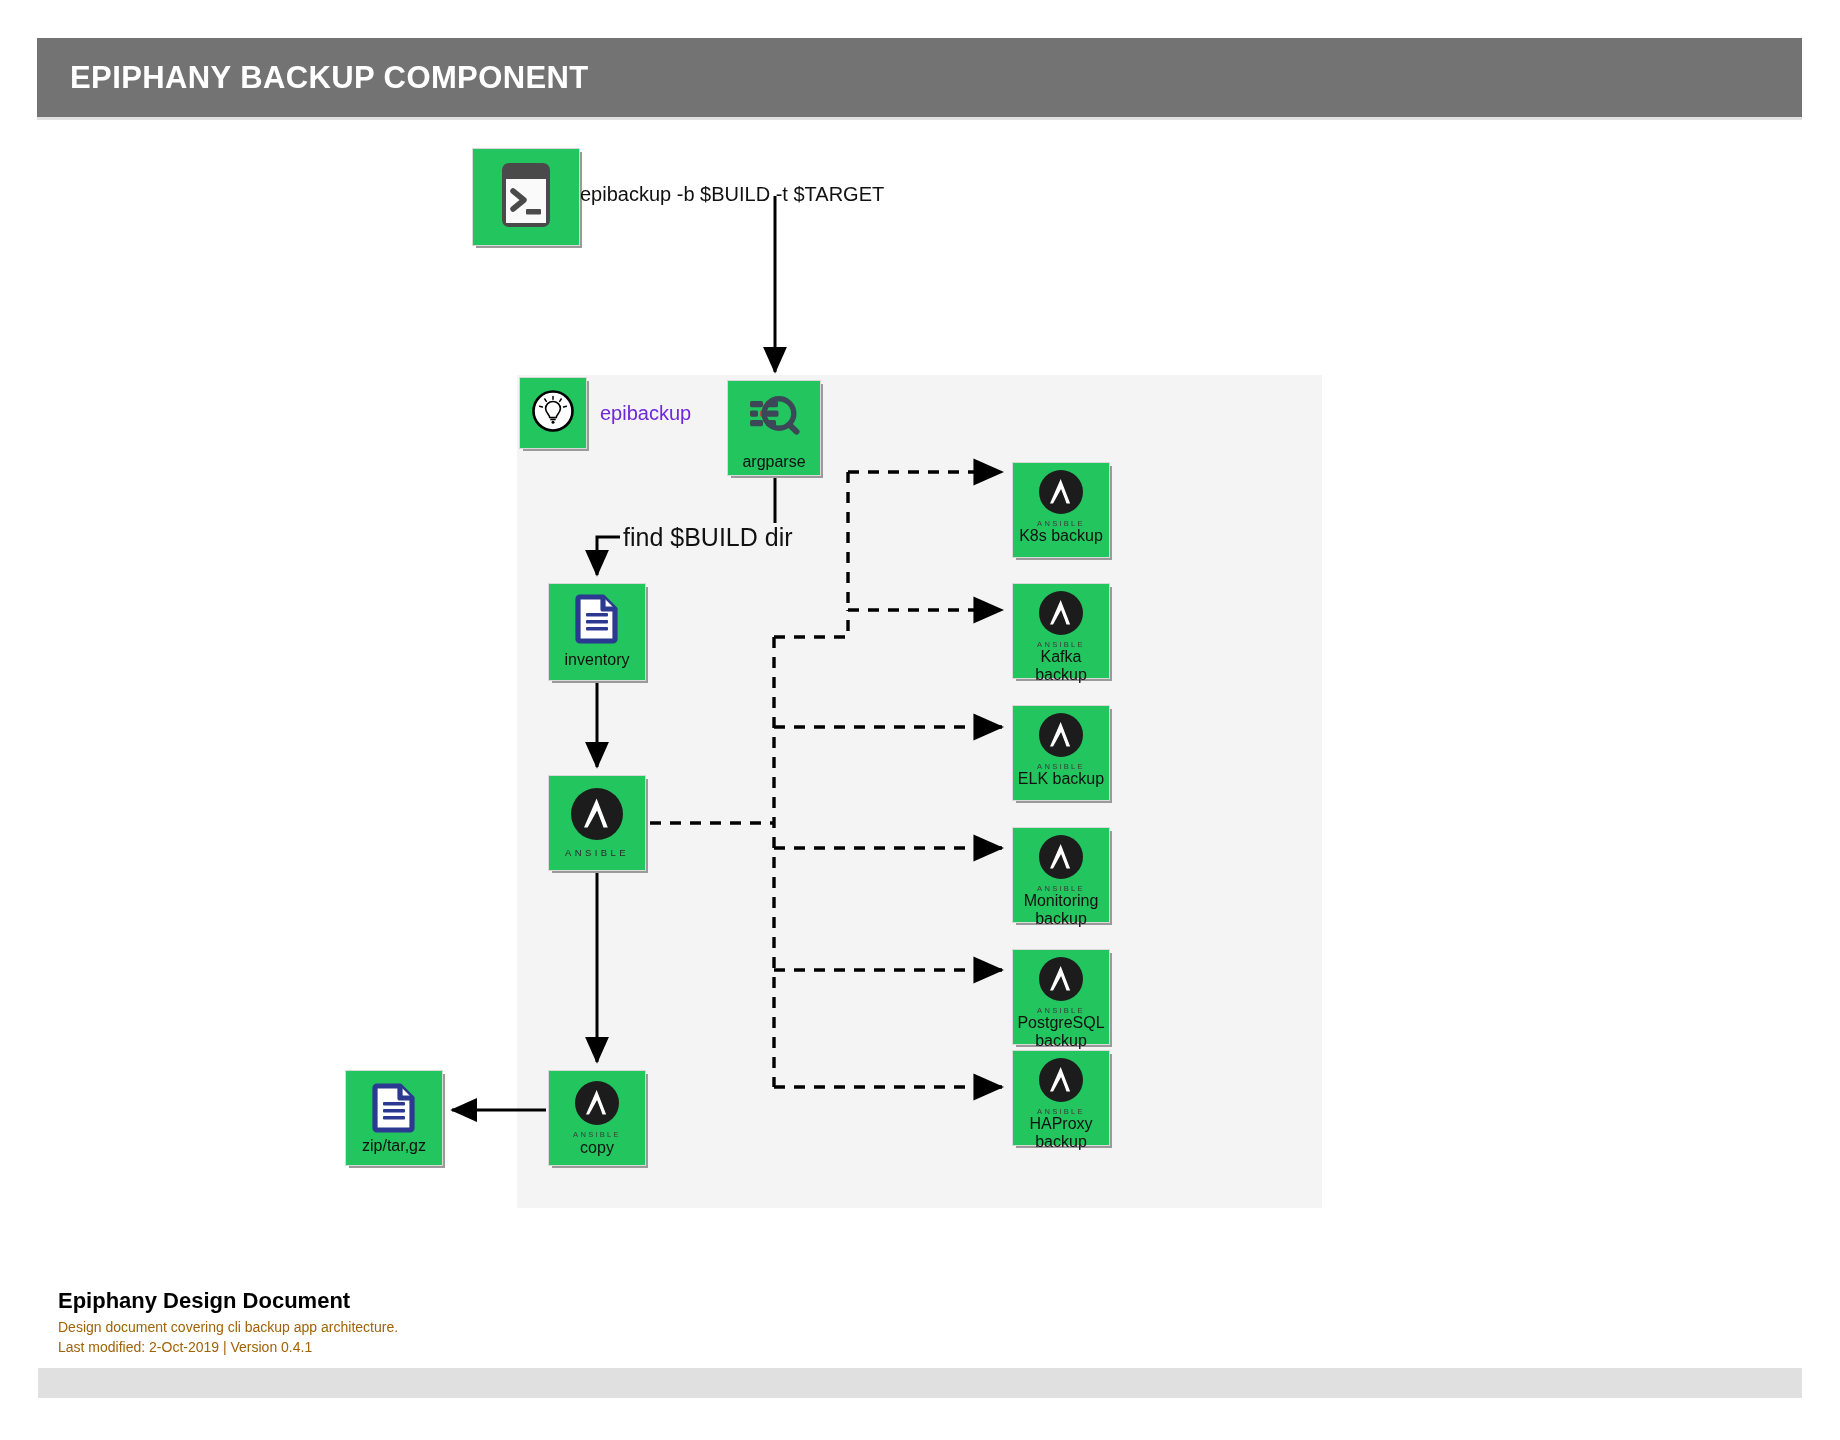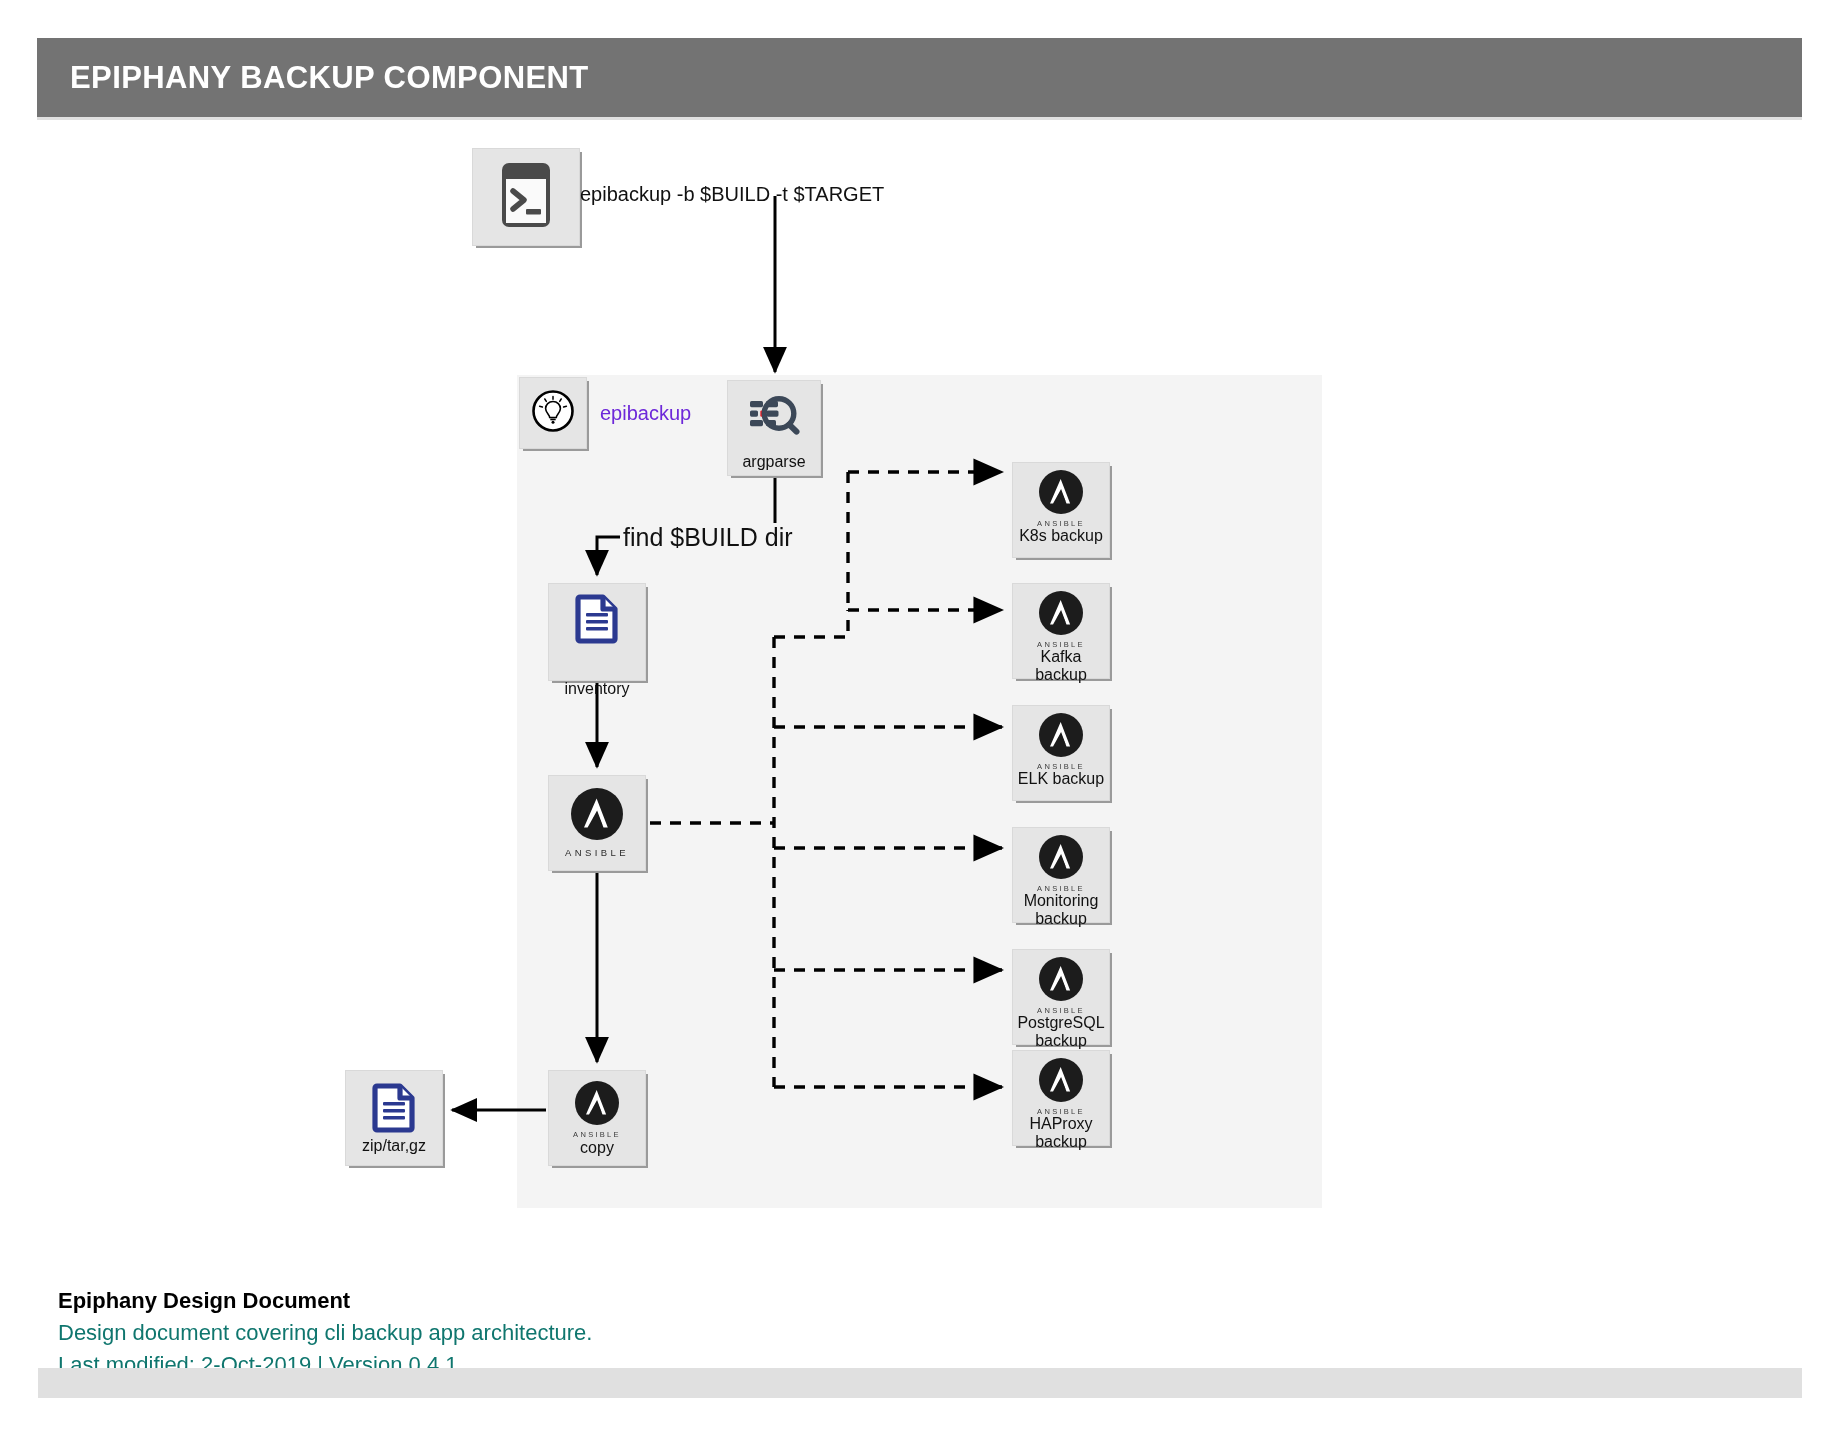--- a/index.html
+++ b/index.html
@@ -60,21 +60,21 @@
     left: 517px;
     top: 375px;
     width: 805px;
     height: 833px;
     background: #f4f4f4;
   }
 
   
   .node {
     position: absolute;
-    background: #e5e5e5;
+    background: #22c55e;
     border: 1px solid #d9d9d9;
     box-shadow: 3px 3px 0 -1px #9a9a9a;
     box-sizing: border-box;
     display: flex;
     flex-direction: column;
     align-items: center;
     justify-content: flex-start;
   }
   .node-label {
     font-size: 16px;
@@ -134,21 +134,20 @@
   }
   #node-argparse .node-label { margin-top: 4px; }
 
   
   #node-inventory {
     left: 548px;
     top: 583px;
     width: 98px;
     height: 98px;
     padding-top: 8px;
-    gap: 29px;
   }
   #node-inventory .node-label { margin-top: 3px; }
 
   
   #node-ansible-main {
     left: 548px;
     top: 775px;
     width: 98px;
     height: 96px;
     justify-content: center;
@@ -222,22 +221,22 @@
     top: 1288px;
     width: 900px;
   }
   #footer-title {
     font-size: 22px;
     font-weight: bold;
     color: #000000;
     margin-bottom: 3px;
   }
   .footer-line {
-    font-size: 22px;
-    color: #0f766e;
+    font-size: 14px;
+    color: #a16207;
     line-height: 1.45;
   }
   #footer-bar {
     position: absolute;
     left: 38px;
     top: 1368px;
     width: 1764px;
     height: 30px;
     background: #e0e0e0;
   }

